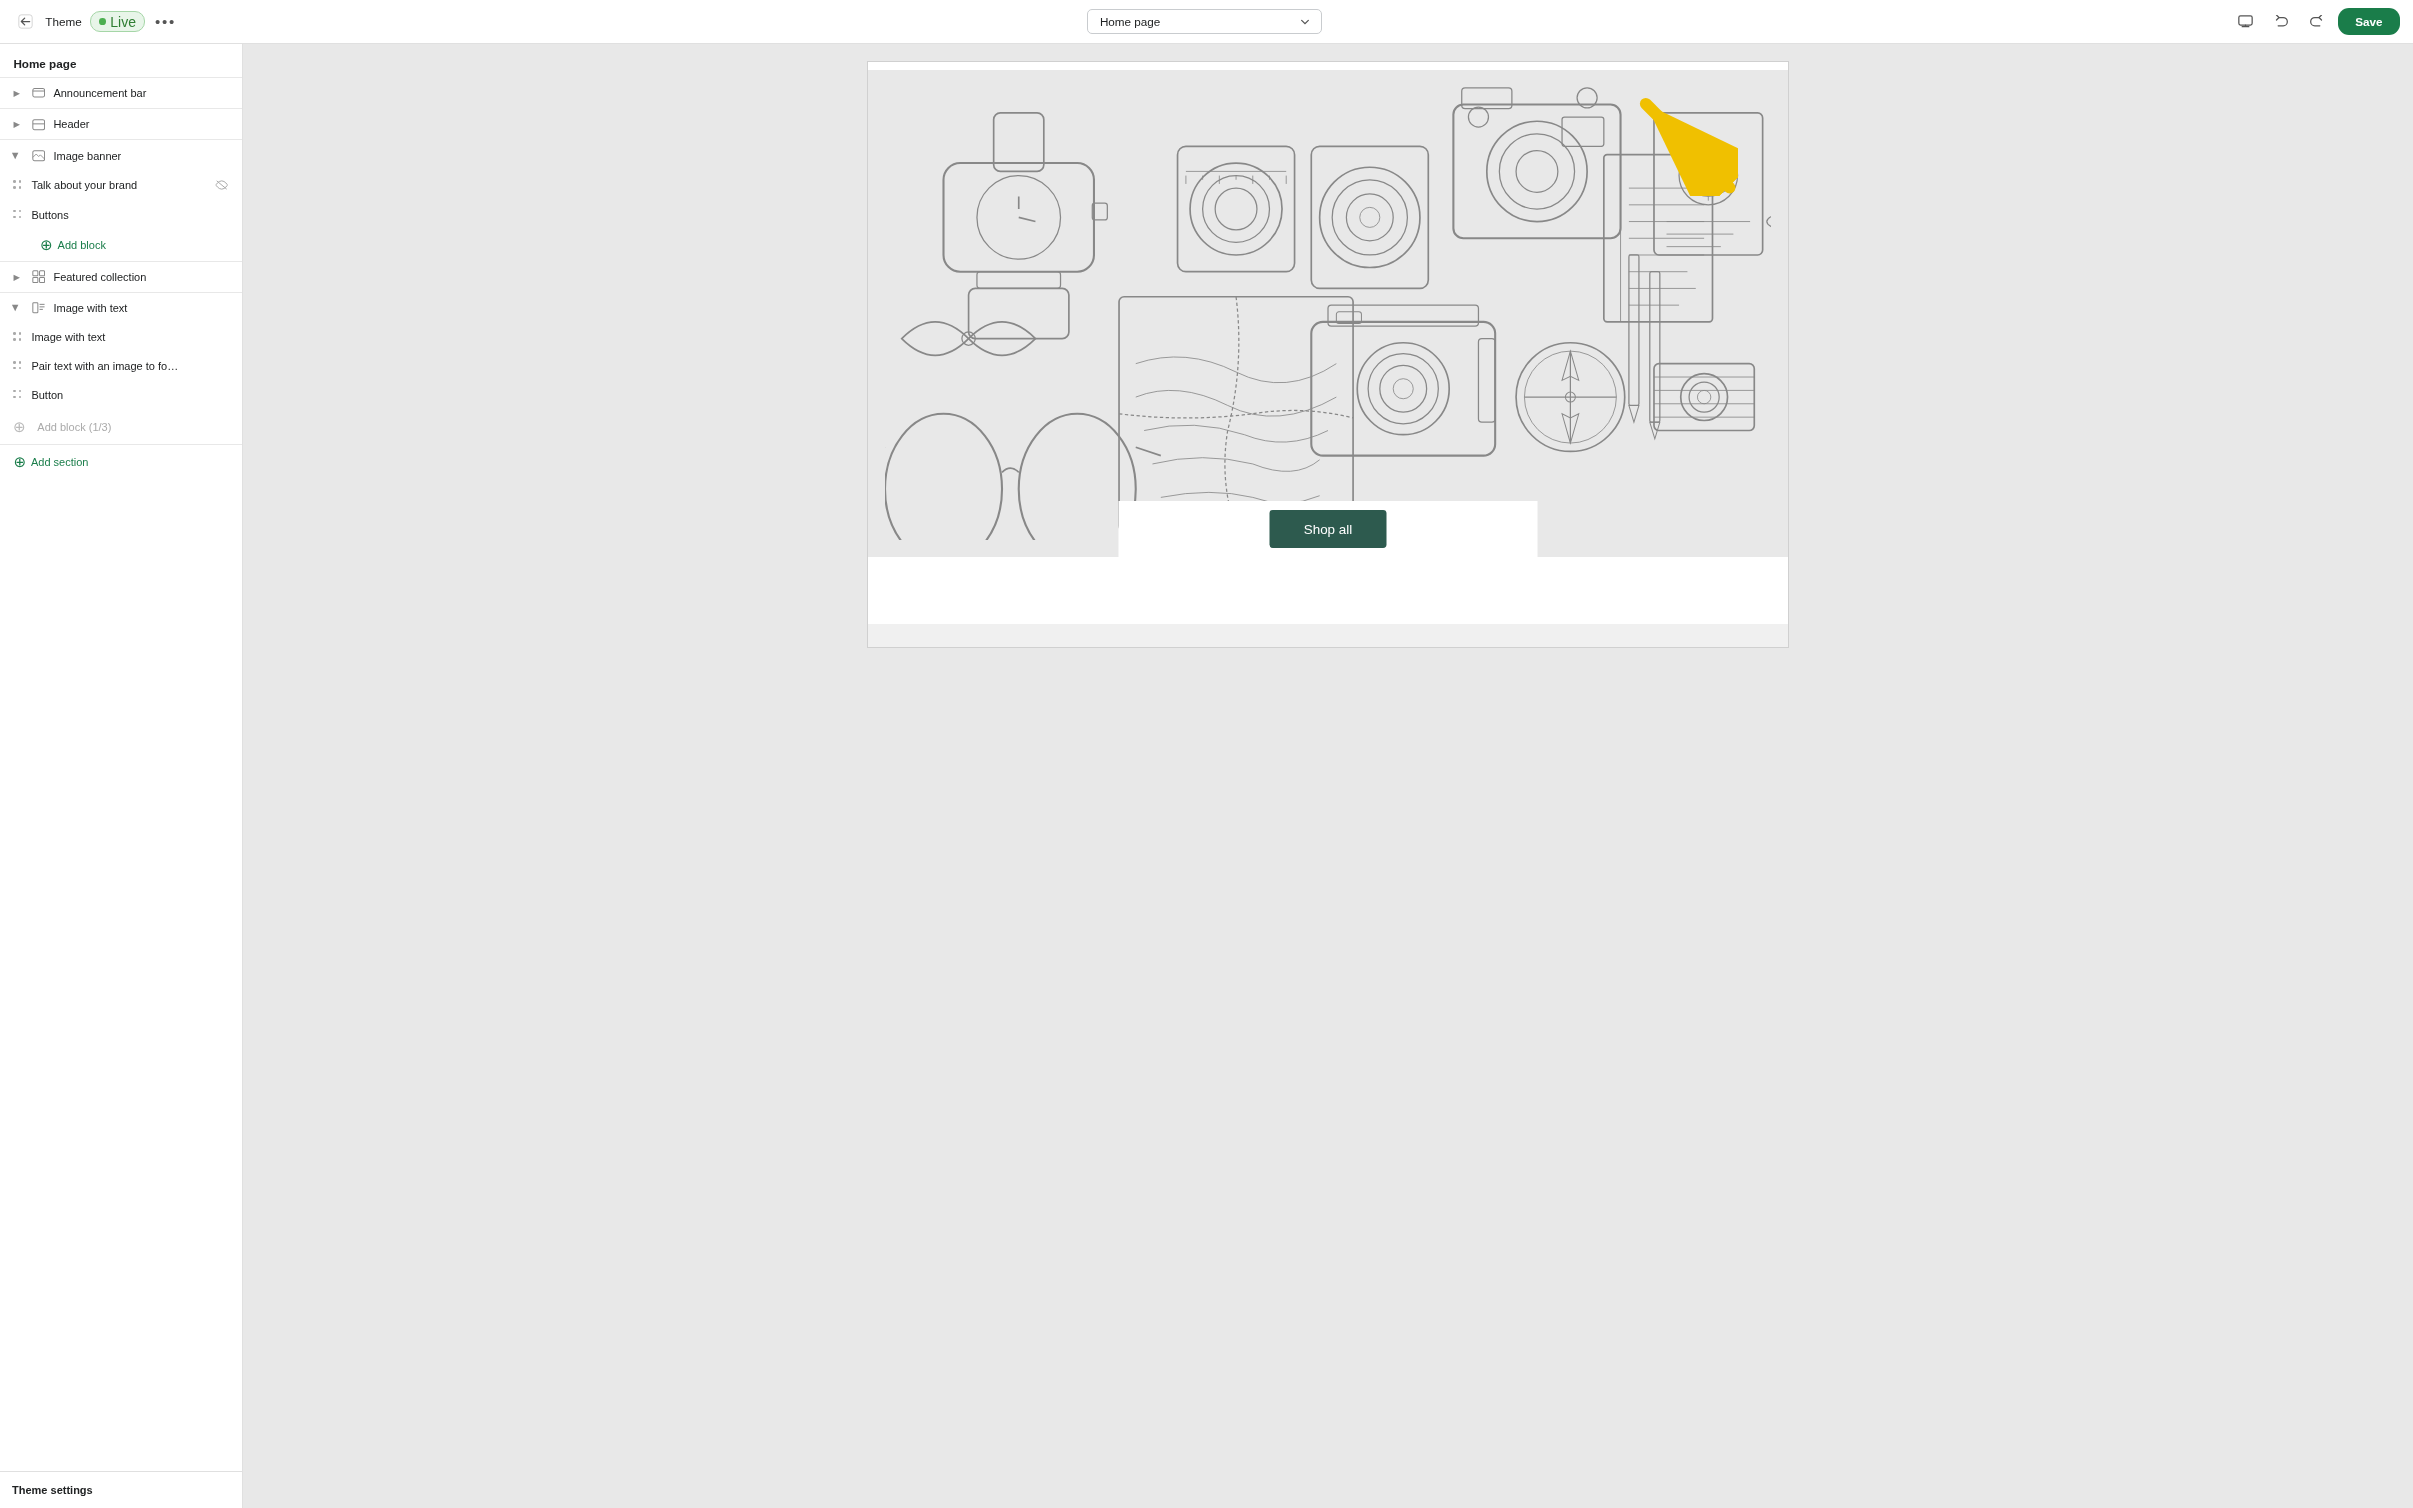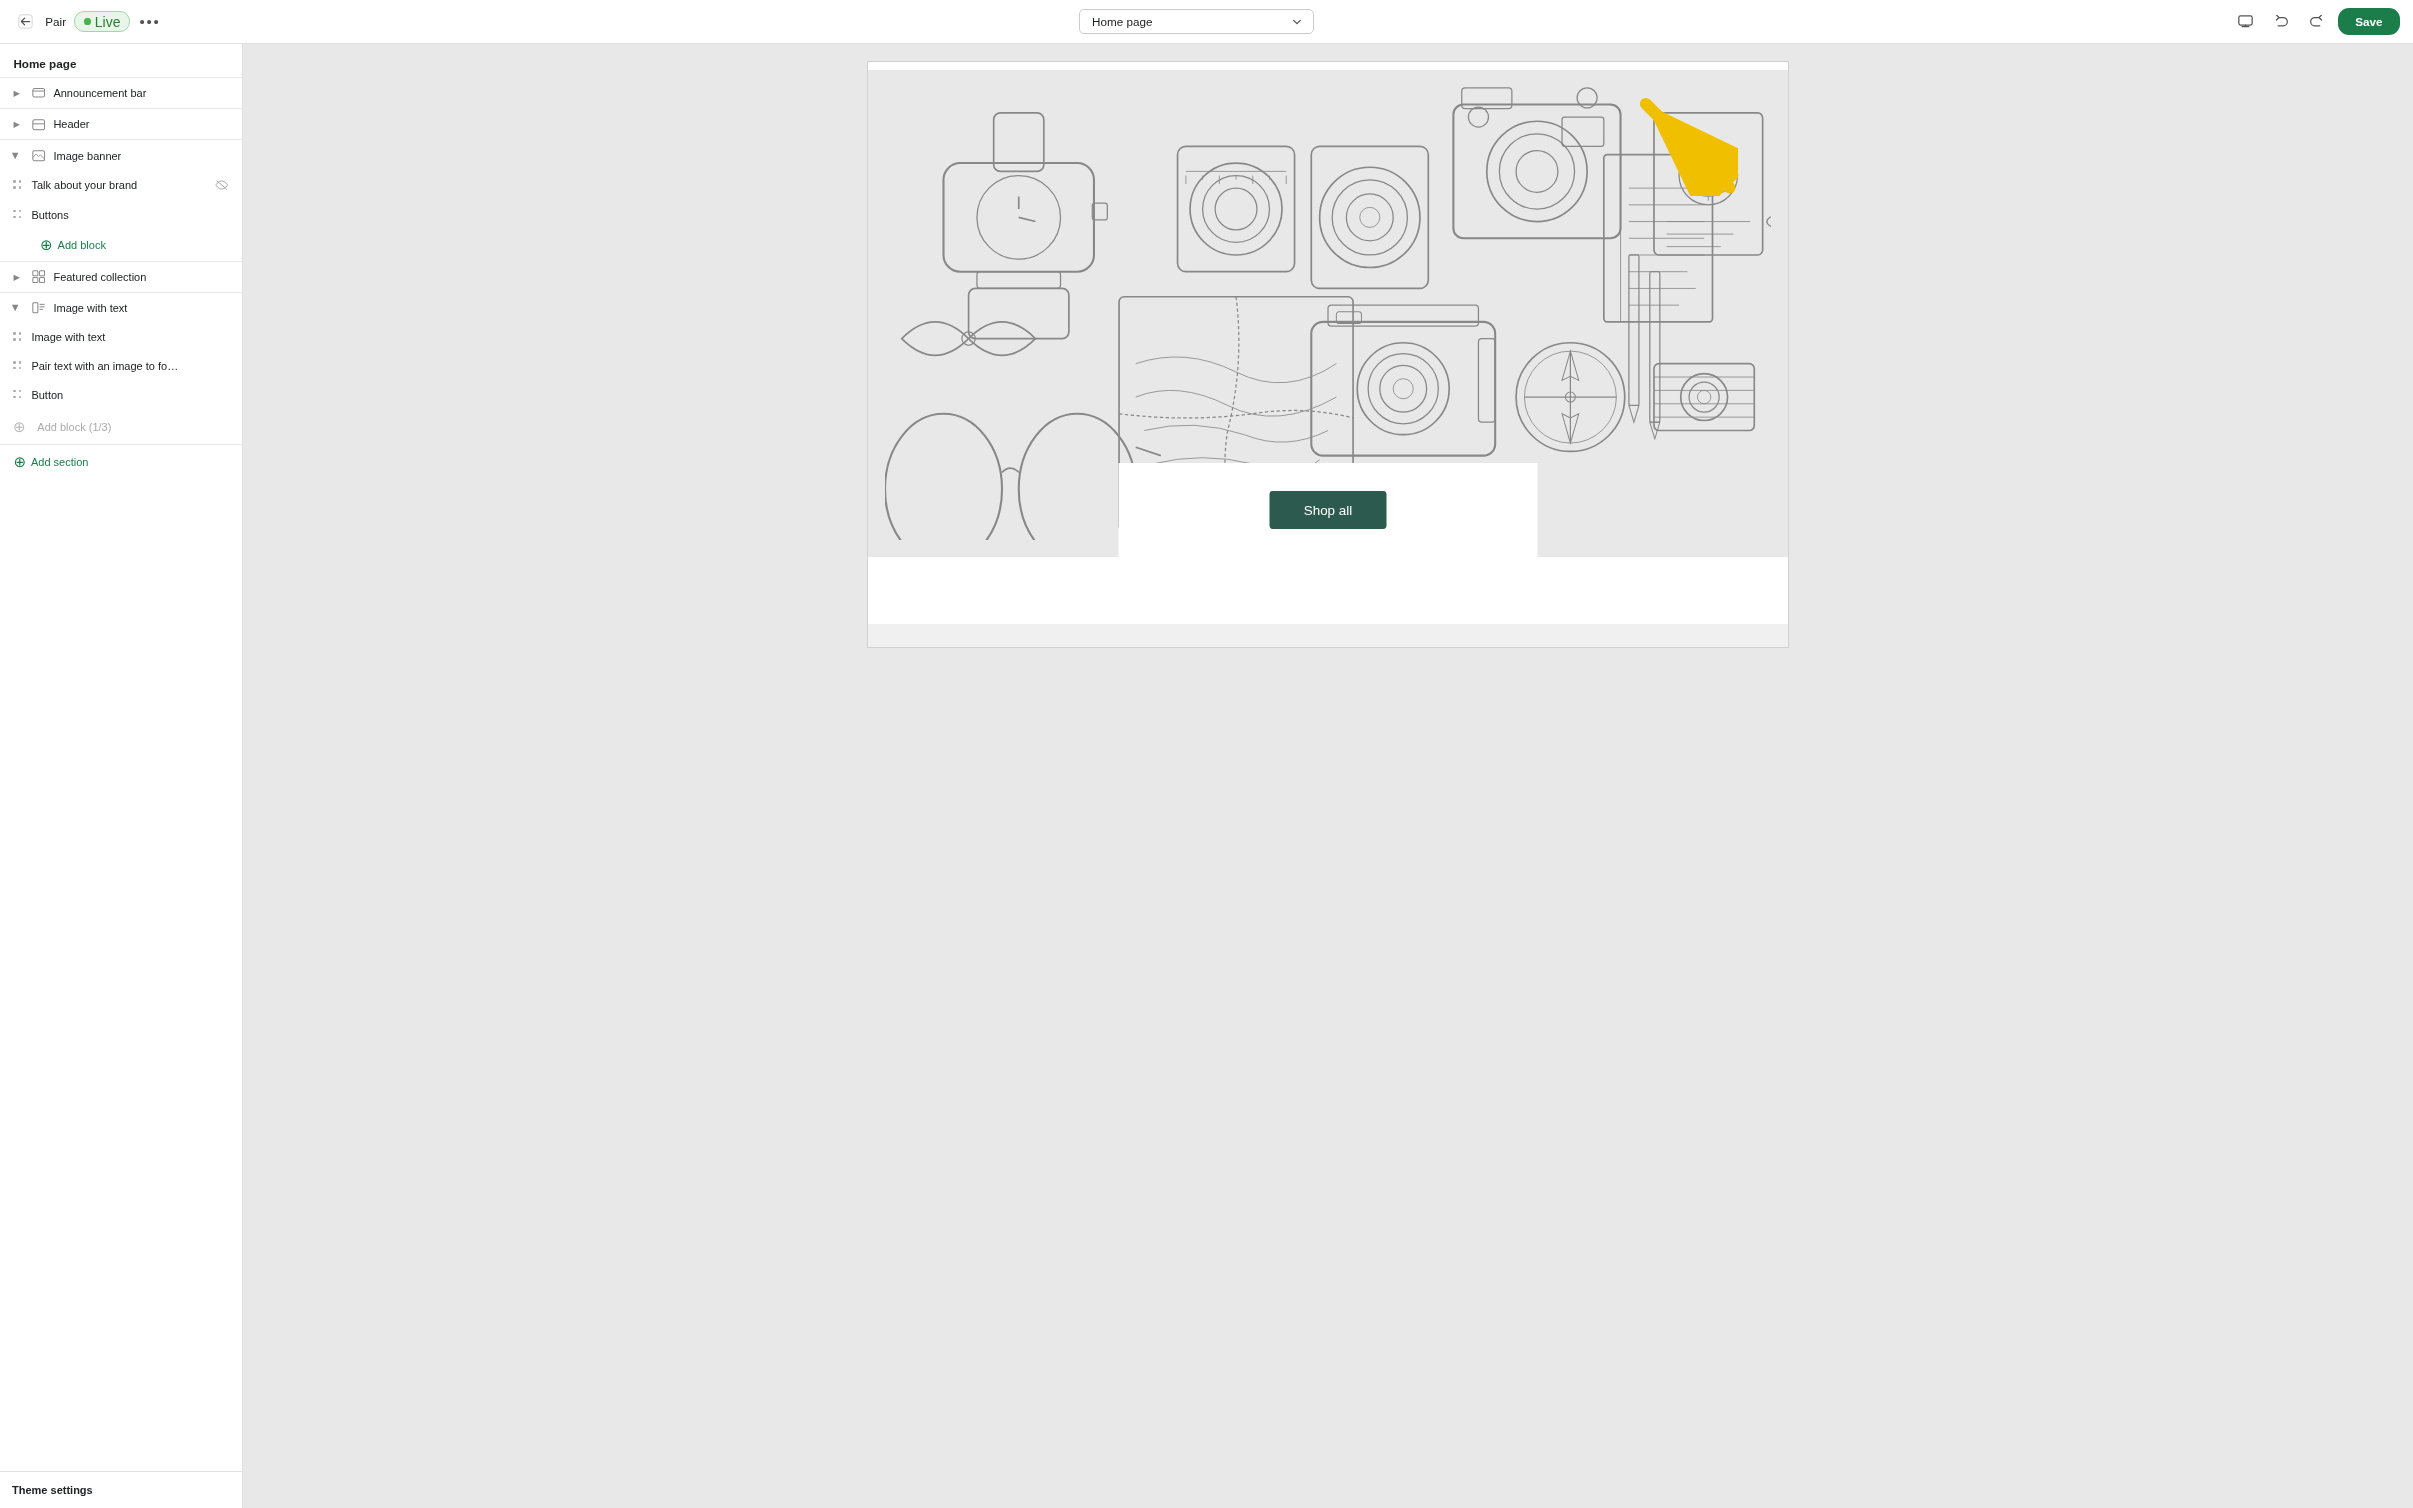--- a/index.html
+++ b/index.html
@@ -98,21 +98,21 @@
 <body>
 
 <div class="topbar">
   <div class="topbar-left">
     <div class="back-icon">
       <svg width="15" height="15" viewBox="0 0 18 18" fill="none">
         <path d="M4 9h10M4 9l4-4M4 9l4 4" stroke="#555" stroke-width="1.5" stroke-linecap="round"></path>
         <rect x="1" y="1" width="16" height="16" rx="3" stroke="#ccc" stroke-width="1" fill="none"></rect>
       </svg>
     </div>
-    <span class="theme-name">Pair</span>
+    <span class="theme-name">Theme</span>
     <div class="live-badge">
       <span class="live-dot"></span>
       <span>Live</span>
     </div>
     <div class="more-btn">•••</div>
   </div>
   <div class="topbar-center">
     <div class="page-selector">
       <span>Home page</span>
       <svg width="10" height="10" viewBox="0 0 12 12">
@@ -491,21 +491,21 @@
             <line x1="30" y1="60" x2="120" y2="60" stroke="#888" stroke-width="1"></line>
             <line x1="30" y1="80" x2="120" y2="80" stroke="#888" stroke-width="1"></line>
             <line x1="30" y1="100" x2="120" y2="100" stroke="#888" stroke-width="1"></line>
             <line x1="30" y1="120" x2="120" y2="120" stroke="#888" stroke-width="1"></line>
             <line x1="30" y1="140" x2="100" y2="140" stroke="#888" stroke-width="1"></line>
             <line x1="30" y1="160" x2="110" y2="160" stroke="#888" stroke-width="1"></line>
             <line x1="30" y1="180" x2="90" y2="180" stroke="#888" stroke-width="1"></line>
           </g>
         </svg>
 
-        <div style="position:absolute; bottom:0; left:50%; transform:translateX(-50%); background:#fff; width:419px; display:flex; align-items:center; justify-content:center; padding:28px 0;">
+        <div style="position:absolute; bottom:0; left:50%; transform:translateX(-50%); background:#fff; width:419px; display:flex; align-items:center; justify-content:center; padding:9px 0;">
           <button class="shop-all-btn">Shop all</button>
         </div>
       </div>
 
       <div class="below-banner"></div>
     </div>
   </div>
 </div>
 
 

